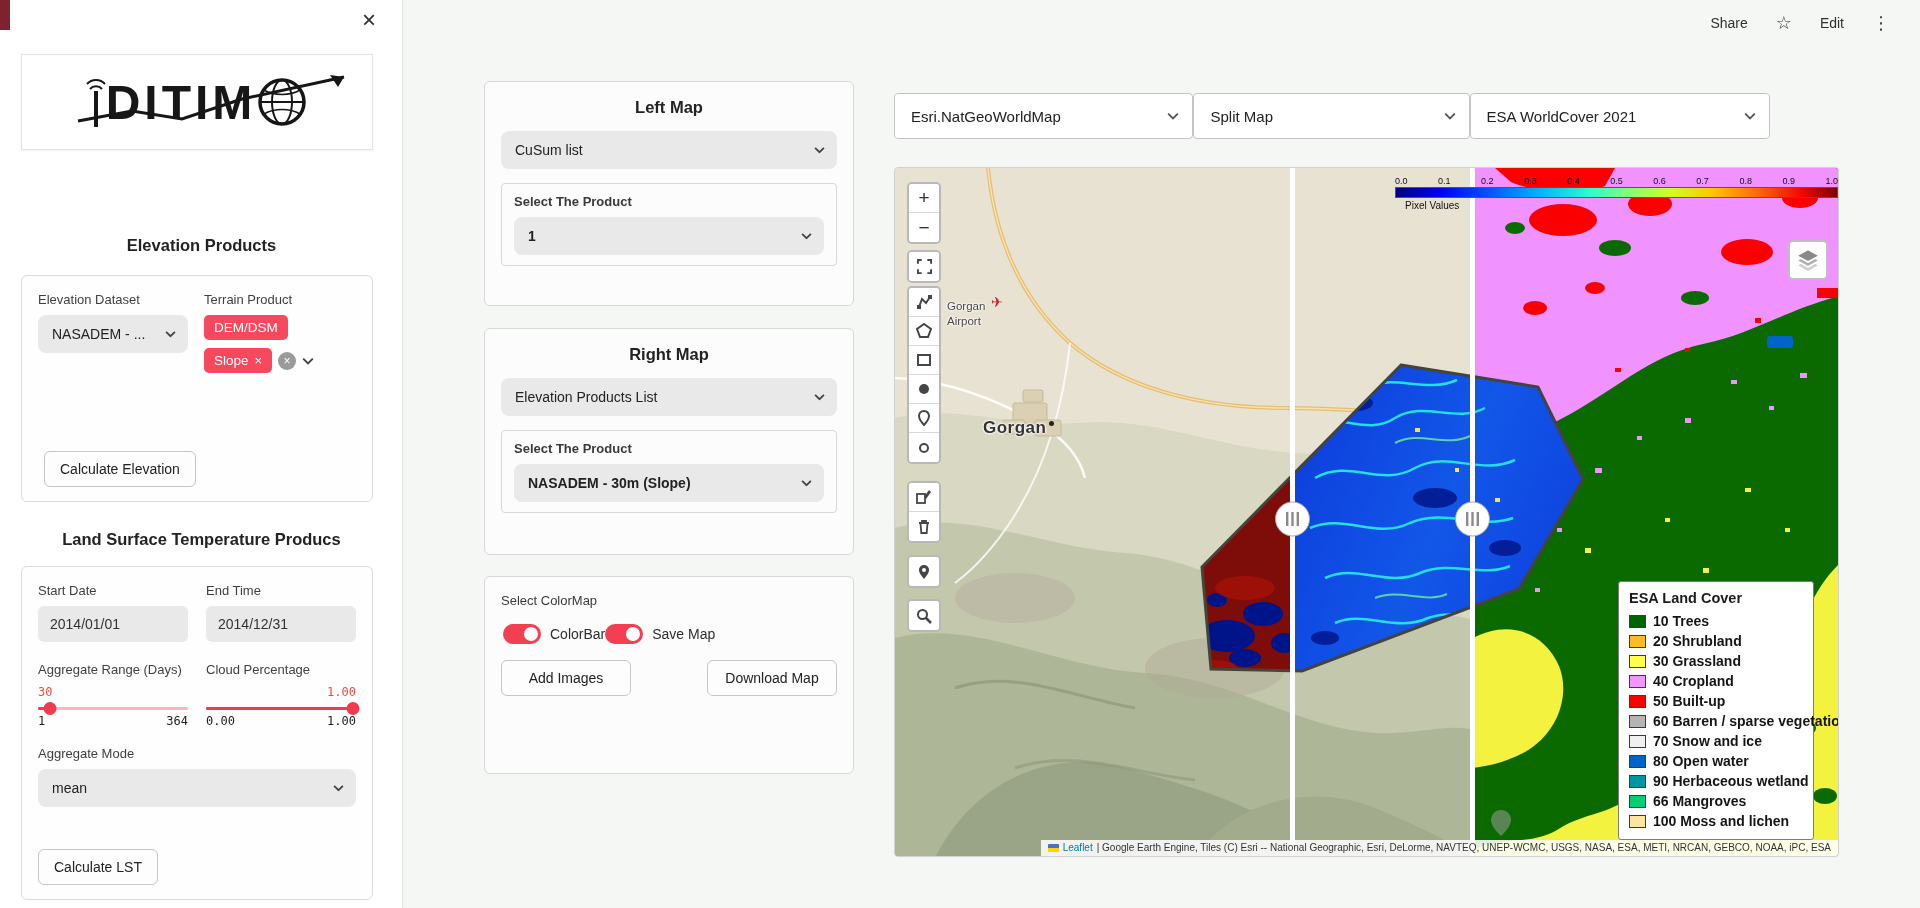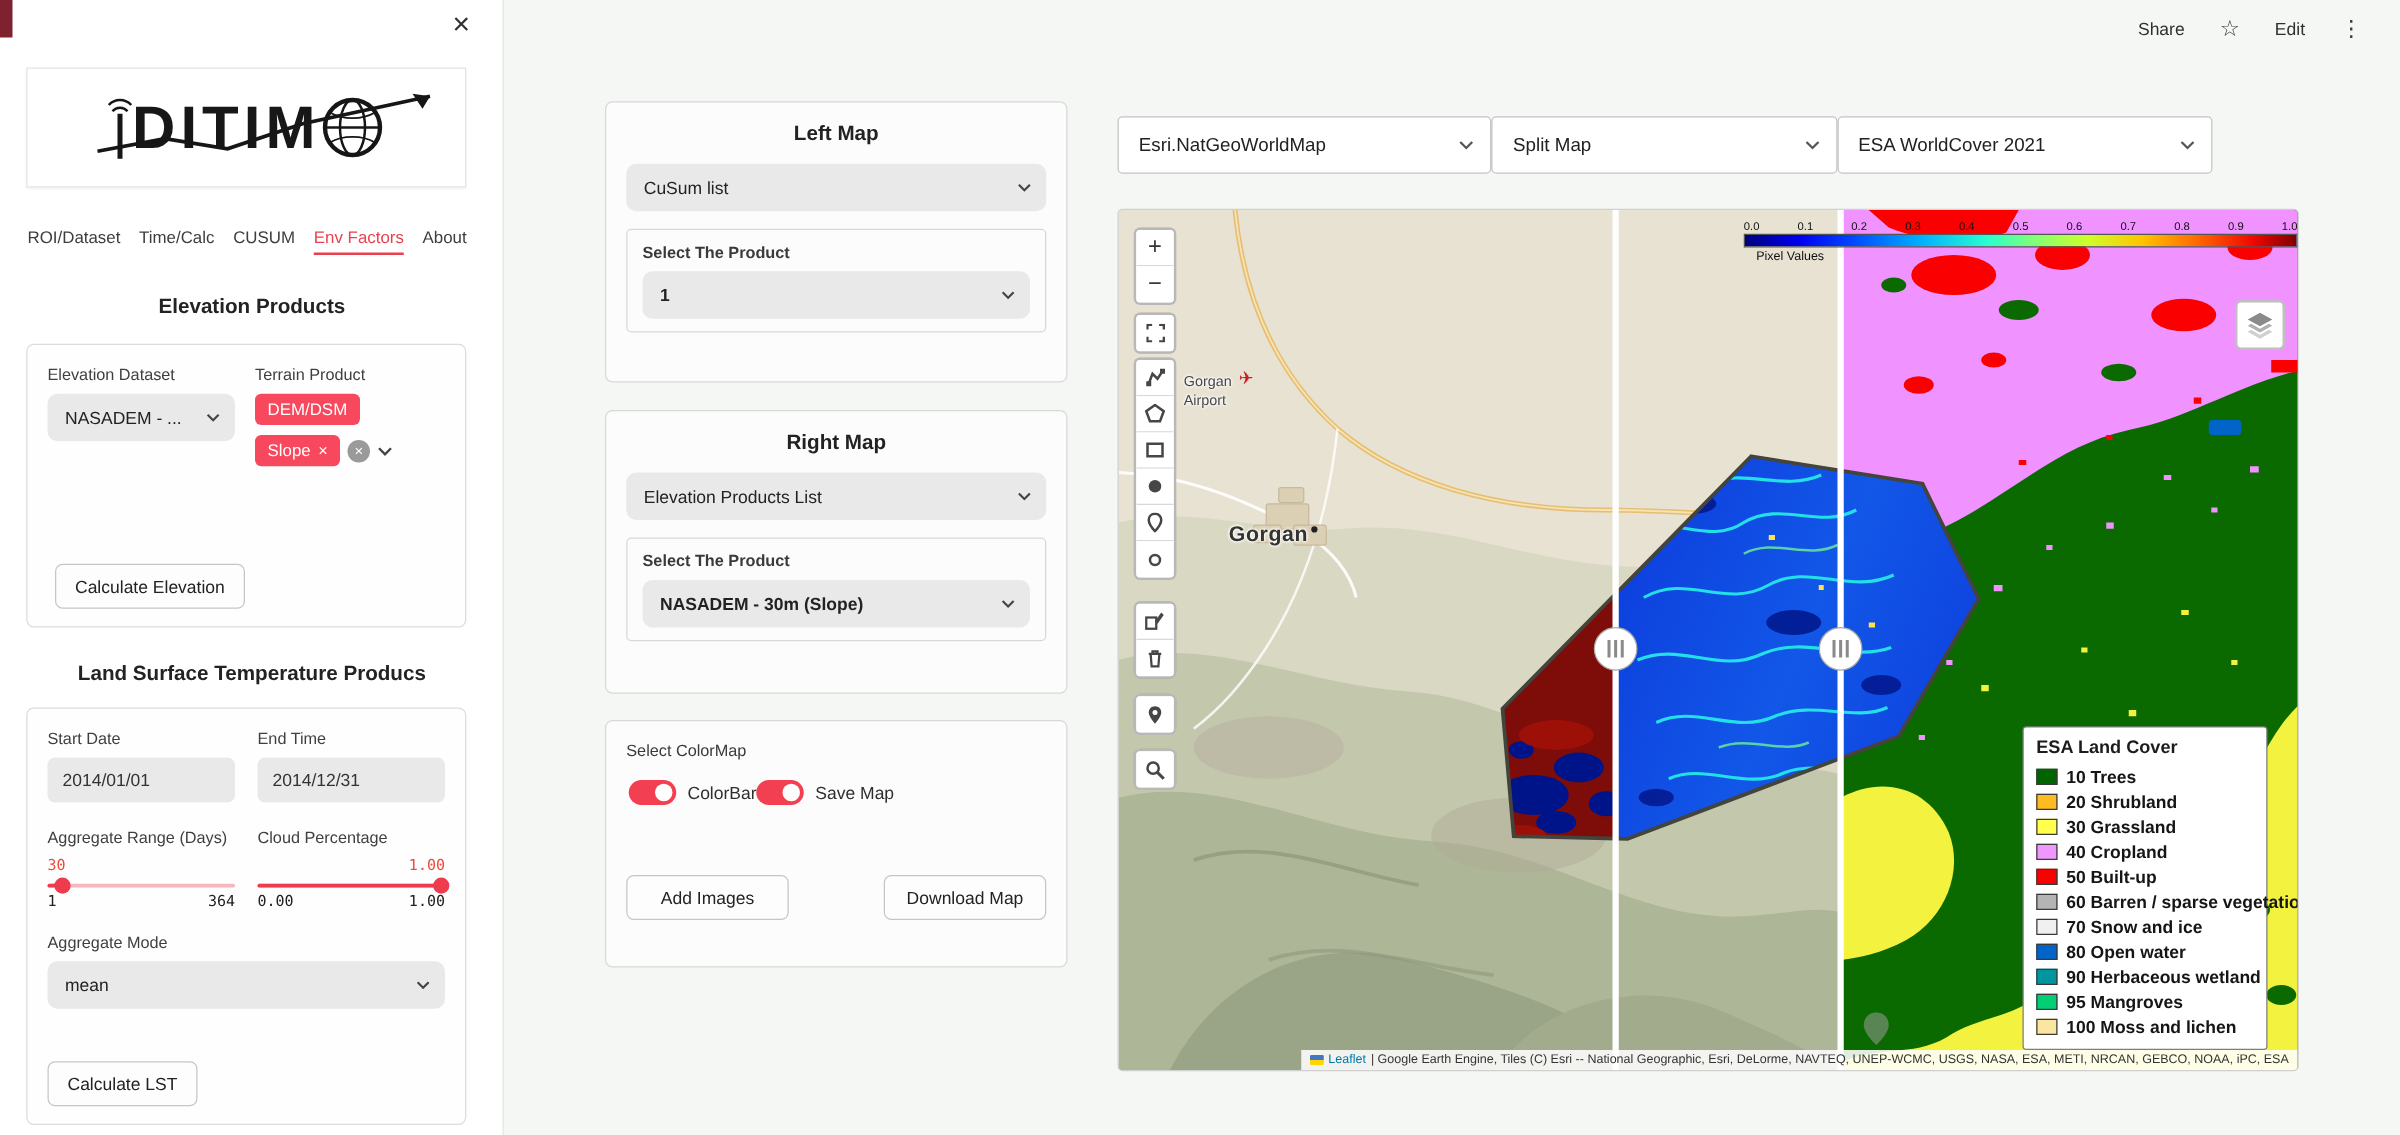--- a/index.html
+++ b/index.html
@@ -24,21 +24,21 @@
   .flabel { font-size:13px; color:#3f3f3f; margin-bottom:8px; }
   .sel { height:38px; background:#e9e9e9; border-radius:8px; display:flex; align-items:center; padding:0 34px 0 14px; font-size:14px; color:#222; position:relative; cursor:pointer; }
   .sel .caret { position:absolute; right:12px; top:50%; transform:translateY(-50%); display:flex; }
   .elev-grid { display:flex; gap:16px; }
   .elev-col1 { width:150px; }
   .elev-col2 { flex:1; }
   .chip { display:inline-flex; align-items:center; gap:6px; background:#f8485e; color:#fff; font-size:13.5px; border-radius:5px; padding:5px 10px; }
   .chip-x { font-size:13px; cursor:pointer; line-height:1; }
   .chip-row { display:flex; align-items:center; gap:6px; margin-top:8px; }
   .clear-circle { width:18px; height:18px; border-radius:50%; background:#9a9a9a; color:#fff; font-size:12px; display:flex; align-items:center; justify-content:center; cursor:pointer; line-height:1; }
-  .btn { background:#fdfdfd; border:1px solid #c6c6c6; border-radius:6px; font-size:14px; color:#222; padding:9px 15px; cursor:pointer; font-family:"Liberation Sans",sans-serif;margin-top:40px; }
+  .btn { background:#fdfdfd; border:1px solid #c6c6c6; border-radius:6px; font-size:14px; color:#222; padding:9px 15px; cursor:pointer; font-family:"Liberation Sans",sans-serif; }
   .elev-btn { position:absolute; left:22px; bottom:14px; }
   .grid2 { display:grid; grid-template-columns:1fr 1fr; column-gap:18px; }
   .input { height:36px; background:#e9e9e9; border-radius:6px; display:flex; align-items:center; padding:0 12px; font-size:14px; color:#333; }
   .slider-wrap { position:relative; padding-top:16px; }
   .slider-val { position:absolute; top:0; font-size:12px; color:#ee4b3e; font-family:"DejaVu Sans Mono",monospace; }
   .slider-track { position:relative; height:3px; background:#f6b6bd; border-radius:2px; margin:6px 0 4px; cursor:pointer; }
   .slider-fill { position:absolute; height:3px; background:#ee3b4d; border-radius:2px; left:0; top:0; }
   .slider-thumb { position:absolute; width:13px; height:13px; border-radius:50%; background:#ee3b4d; top:-5px; transform:translateX(-50%); }
   .minmax { display:flex; justify-content:space-between; font-size:12px; font-family:"DejaVu Sans Mono",monospace; color:#222; margin-top:4px; }
   .lst-row2 { margin-top:20px; }
@@ -125,27 +125,20 @@
         <path d="M8 14 C 18 20 34 20 44 14" fill="none" stroke="#161616" stroke-width="1.5"></path>
         <path d="M8 38 C 18 32 34 32 44 38" fill="none" stroke="#161616" stroke-width="1.5"></path>
       </svg>
       <svg class="logo-arrow" width="300" height="64" viewBox="0 0 300 64">
         <path d="M6 52 L60 42 L110 50 L170 30 L272 8" fill="none" stroke="#161616" stroke-width="3"></path>
         <polygon points="272,8 258,6 266,18" fill="#161616"></polygon>
       </svg>
     </div>
   </div>
 
-  <div class="nav-tabs">
-    <div class="tab">ROI/Dataset</div>
-    <div class="tab">Time/Calc</div>
-    <div class="tab">CUSUM</div>
-    <div class="tab active">Env Factors</div>
-    <div class="tab">About</div>
-  </div>
 
   <div class="section-h" style="top:236px;">Elevation Products</div>
 
   <div class="card elev-card">
     <div class="elev-grid">
       <div class="elev-col1">
         <div class="flabel">Elevation Dataset</div>
         <div class="sel">
           <span>NASADEM - ...</span>
           <span class="caret">
@@ -636,21 +629,21 @@
     <div class="legend-row">
         <span class="legend-swatch" style="background-color: rgb(0, 100, 200);"></span>
         <span class="legend-label">80 Open water</span>
       </div>
     <div class="legend-row">
         <span class="legend-swatch" style="background-color: rgb(0, 150, 160);"></span>
         <span class="legend-label">90 Herbaceous wetland</span>
       </div>
     <div class="legend-row">
         <span class="legend-swatch" style="background-color: rgb(0, 207, 117);"></span>
-        <span class="legend-label">95 Mangroves</span>
+        <span class="legend-label">66 Mangroves</span>
       </div>
     <div class="legend-row">
         <span class="legend-swatch" style="background-color: rgb(250, 230, 160);"></span>
         <span class="legend-label">100 Moss and lichen</span>
       </div>
   </div>
 
   <div class="attribution">
     <span class="ua-flag"></span>
     <a class="leaflet-link">Leaflet</a>

